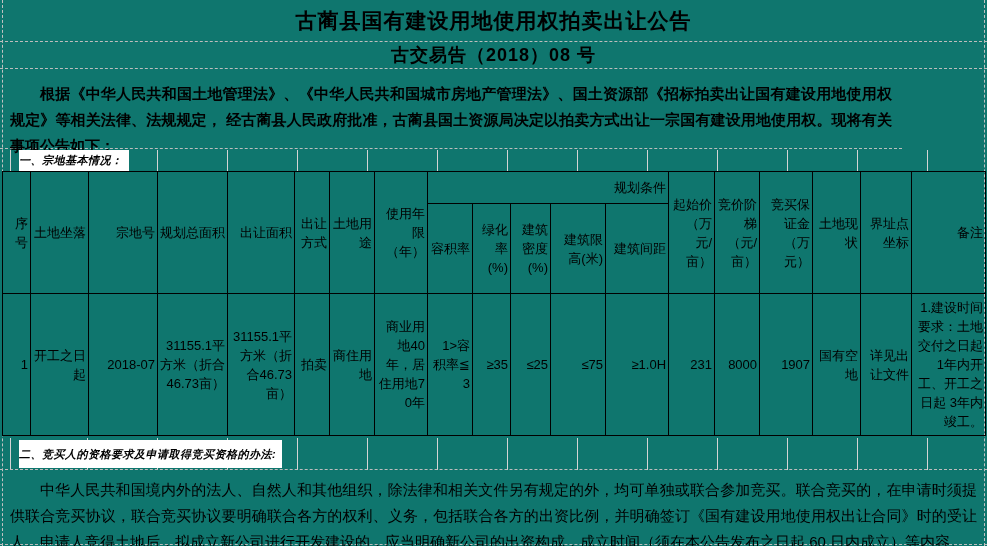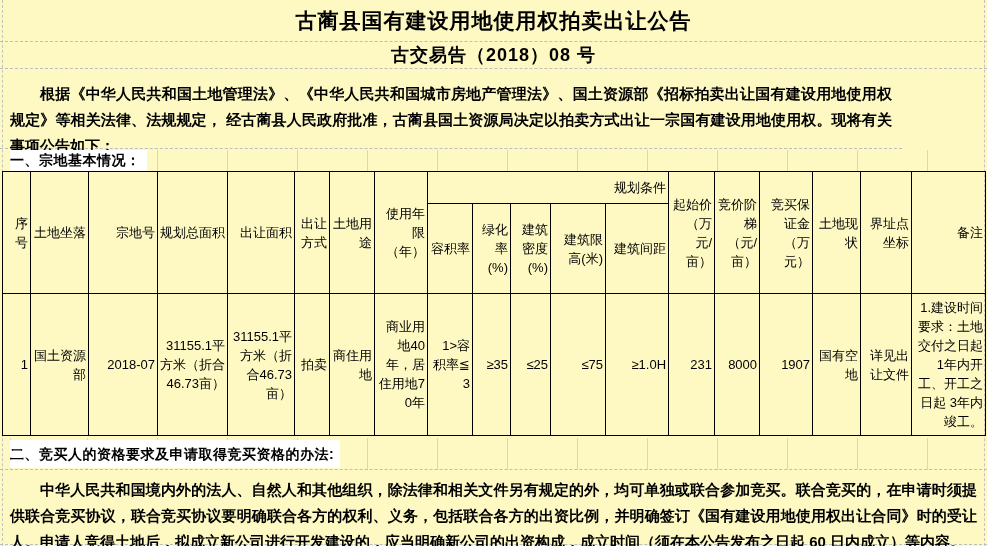--- a/index.html
+++ b/index.html
@@ -1,19 +1,19 @@
 <!DOCTYPE html>
 <html><head>
 <meta charset="utf-8">
 <style>
   html,body{margin:0;padding:0;background:#fff;}
   .page{
     position:relative;
     width:987px;height:546px;
-    background:#fef9c3;
+    background:#0f766e;
     font-family:"Liberation Sans","DejaVu Sans",sans-serif;
     color:#000;
     overflow:hidden;
   }
   
   .edge-v{position:absolute;top:0;bottom:0;width:0;border-left:1px dashed #c2c2c2;}
   .edge-left{left:2px;}
   .edge-right{left:984px;}
 
   .title-row{
@@ -37,23 +37,23 @@
     text-align:justify;text-indent:2em;
   }
   .gstrip{
     position:absolute;left:0;width:987px;
     background-image:repeating-linear-gradient(to right,transparent,transparent 69px,#d4d4d4 69px,#d4d4d4 70px);
     background-position:18px 0;
   }
   .strip1{top:150px;height:21px;}
   .strip2{top:438px;height:32px;border-bottom:1px dashed #bdbdbd;box-sizing:border-box;}
   .sec-heading{
-    position:absolute;left:10px;
-    font-size:14px;font-weight:bold;letter-spacing:0.5px;
-    background:#fff;padding-right:6px;
+    position:absolute;left:19px;
+    font-size:11px;font-weight:bold;letter-spacing:0.5px;
+    background:#fff;padding-right:6px;font-style:italic;
   }
   .sec1{top:150px;height:21px;line-height:21px;}
   .sec2{top:440px;height:28px;line-height:28px;}
 
   table.land{
     position:absolute;top:171px;left:2px;
     border-collapse:collapse;table-layout:fixed;
     width:981px;
     font-size:13px;font-weight:normal;
   }
@@ -68,21 +68,21 @@
   tr.hdr-top{height:32px;}
   tr.hdr-sub{height:90px;}
   tr.data{height:142px;}
   td.remark{text-align:left;line-height:20px;padding:2px 4px;}
 
   .outro{
     position:absolute;top:470px;left:0;width:987px;height:75px;
     border-bottom:1px dashed #bdbdbd;
     box-sizing:border-box;
     padding:7px 10px 0 10px;
-    font-size:15px;font-weight:bold;line-height:26px;
+    font-size:15px;font-weight:normal;line-height:26px;
     text-align:justify;text-indent:2em;
   }
 </style>
 </head>
 <body>
 
 <div class="page">
 
   <div class="edge-v edge-left"></div>
   <div class="edge-v edge-right"></div>
@@ -140,21 +140,21 @@
         <th>容积率</th>
         <th>绿化率(%)</th>
         <th>建筑密度(%)</th>
         <th>建筑限高(米)</th>
         <th>建筑间距</th>
       </tr>
     </thead>
     <tbody>
       <tr class="data">
         <td>1</td>
-        <td>国土资源部</td>
+        <td>开工之日起</td>
         <td>2018-07</td>
         <td>31155.1平方米（折合46.73亩）</td>
         <td>31155.1平方米（折合46.73亩）</td>
         <td>拍卖</td>
         <td>商住用地</td>
         <td>商业用地40年，居住用地70年</td>
         <td>1&gt;容积率≦3</td>
         <td>≥35</td>
         <td>≤25</td>
         <td>≤75</td>

